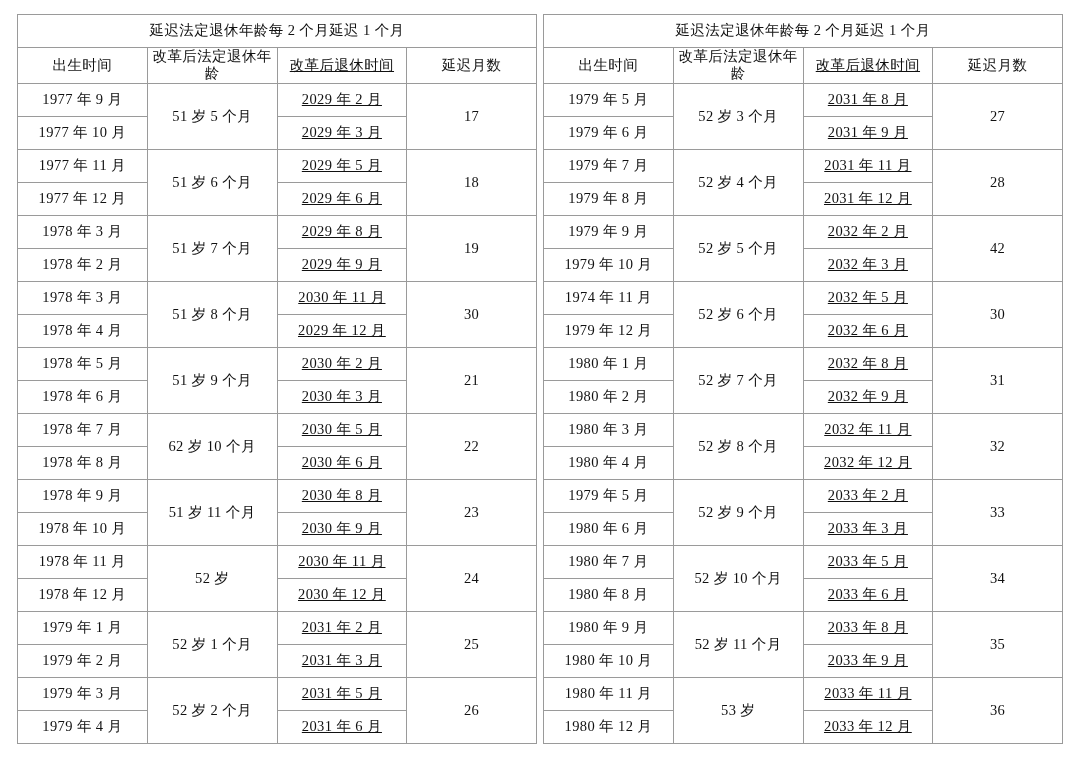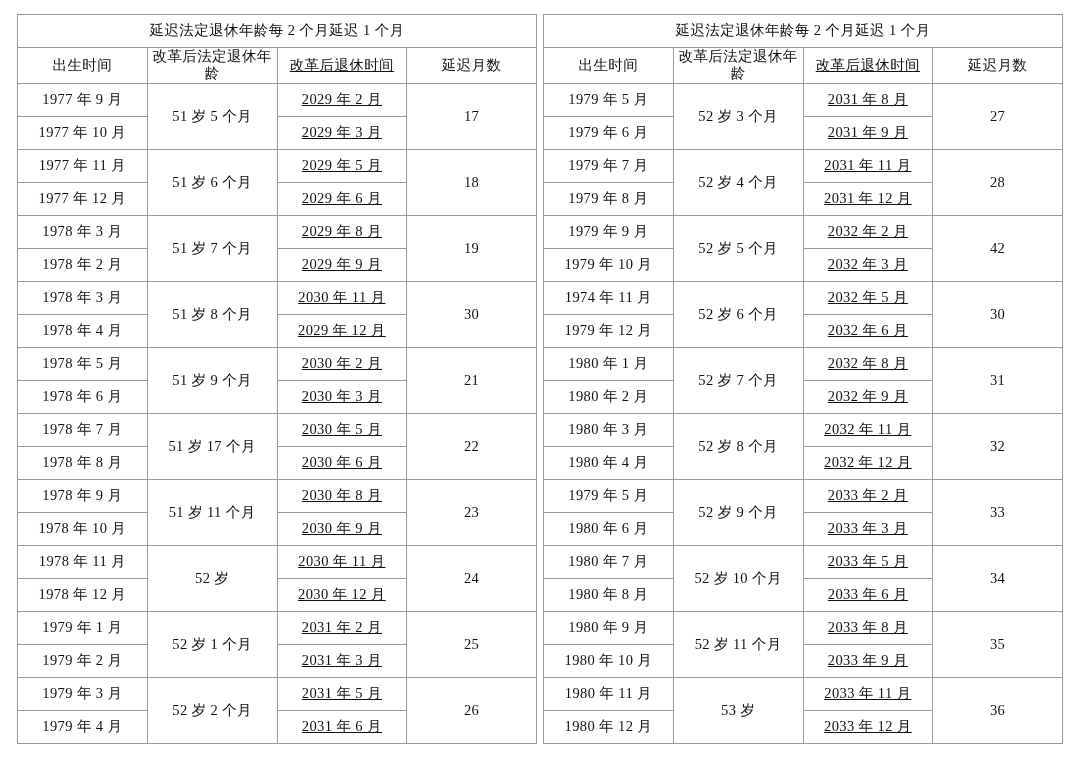--- a/index.html
+++ b/index.html
@@ -125,21 +125,21 @@
             <td class="col-age" rowspan="2">51 岁 9 个月</td>
             <td class="col-retire">2030 年 2 月</td>
             <td class="col-delay" rowspan="2">21</td>
           </tr>
           <tr>
             <td class="col-birth">1978 年 6 月</td>
             <td class="col-retire">2030 年 3 月</td>
           </tr>
           <tr>
             <td class="col-birth">1978 年 7 月</td>
-            <td class="col-age" rowspan="2">51 岁 17 个月</td>
+            <td class="col-age" rowspan="2">62 岁 10 个月</td>
             <td class="col-retire">2030 年 5 月</td>
             <td class="col-delay" rowspan="2">22</td>
           </tr>
           <tr>
             <td class="col-birth">1978 年 8 月</td>
             <td class="col-retire">2030 年 6 月</td>
           </tr>
           <tr>
             <td class="col-birth">1978 年 9 月</td>
             <td class="col-age" rowspan="2">51 岁 11 个月</td>

